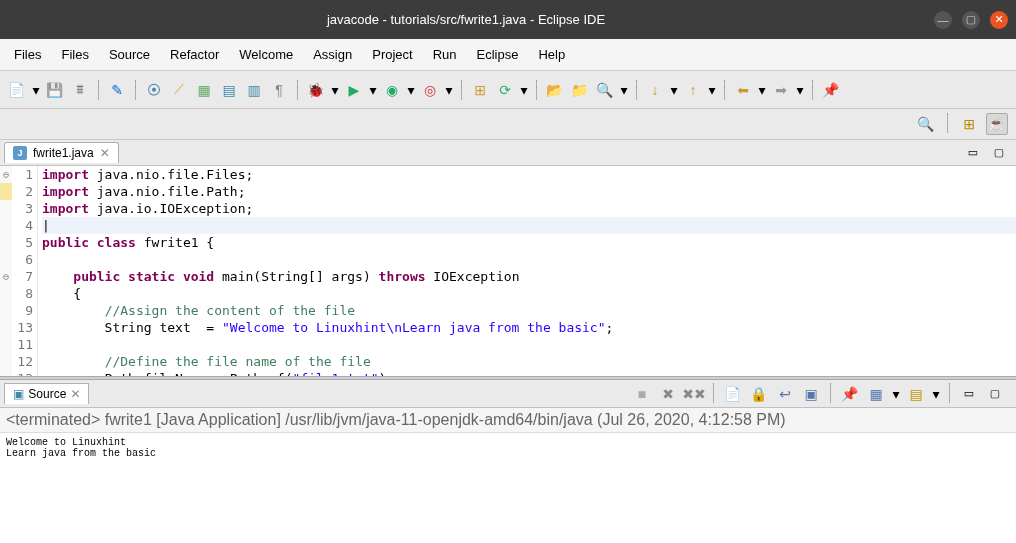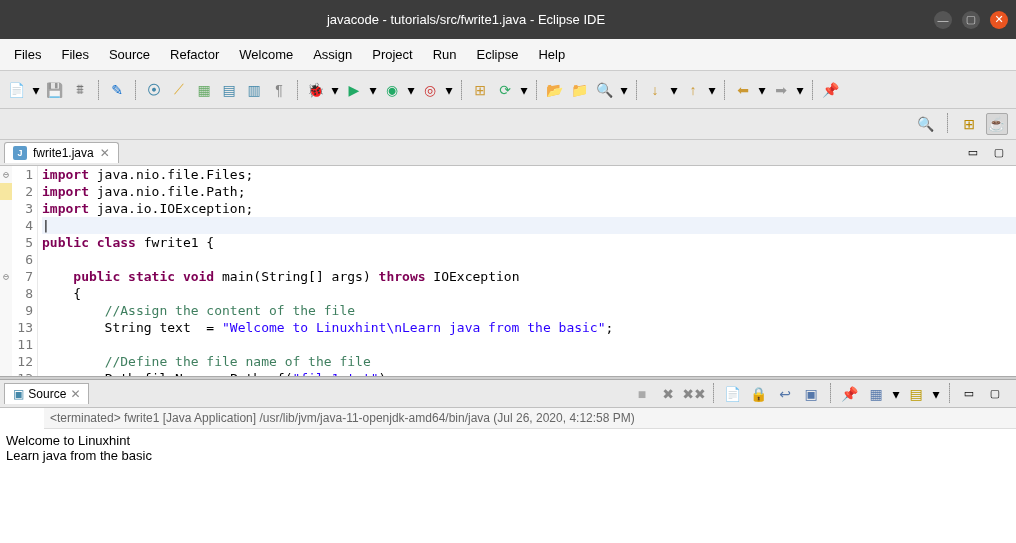--- a/index.html
+++ b/index.html
@@ -31,22 +31,22 @@
 .str { color: #2a00ff; }
 .cmt { color: #3f7f5f; text-align: right; }
 .gutter-mark { height: 17px; font-size: 10px; display: flex; align-items: center; justify-content: center; }
 .mark-warn { background: #f7e7a0; }
 .mark-minus { color: #888; }
 .divider { height: 4px; background: #d0d0d0; border-top: 1px solid #aaa; border-bottom: 1px solid #aaa; cursor: ns-resize; }
 .console-wrap { background: #fff; flex: 1; display: flex; flex-direction: column; }
 .console-tabrow { background: #eaeaea; border-bottom: 1px solid #c0c0c0; display: flex; align-items: center; height: 28px; padding: 0 4px; }
 .ctab { background: #fff; border: 1px solid #b0b0b0; border-bottom: none; padding: 3px 8px; display: flex; align-items: center; gap: 4px; font-size: 12px; }
 .console-toolbar { margin-left: auto; display: flex; gap: 4px; padding-right: 6px; }
-.console-status { background: #f5f5f5; color: #666; font-size: 12px; padding: 3px 6px; border-bottom: 1px solid #ddd; margin-left: 44px; }
-.console-output { font-family: Liberation Sans, sans-serif; font-size: 13px; padding: 4px 6px; white-space: pre; }
+.console-status { background: #f5f5f5; color: #666; font-size: 16px; padding: 3px 6px; border-bottom: 1px solid #ddd; }
+.console-output { font-family: Liberation Mono, monospace; font-size: 10px; padding: 4px 6px; white-space: pre; }
 </style>
 </head>
 <body>
 
 <div class="titlebar">
   <span class="title-text">javacode - tutorials/src/fwrite1.java - Eclipse IDE</span>
   <span class="win-btn win-min">—</span>
   <span class="win-btn win-max">▢</span>
   <span class="win-btn win-close">✕</span>
 </div>

